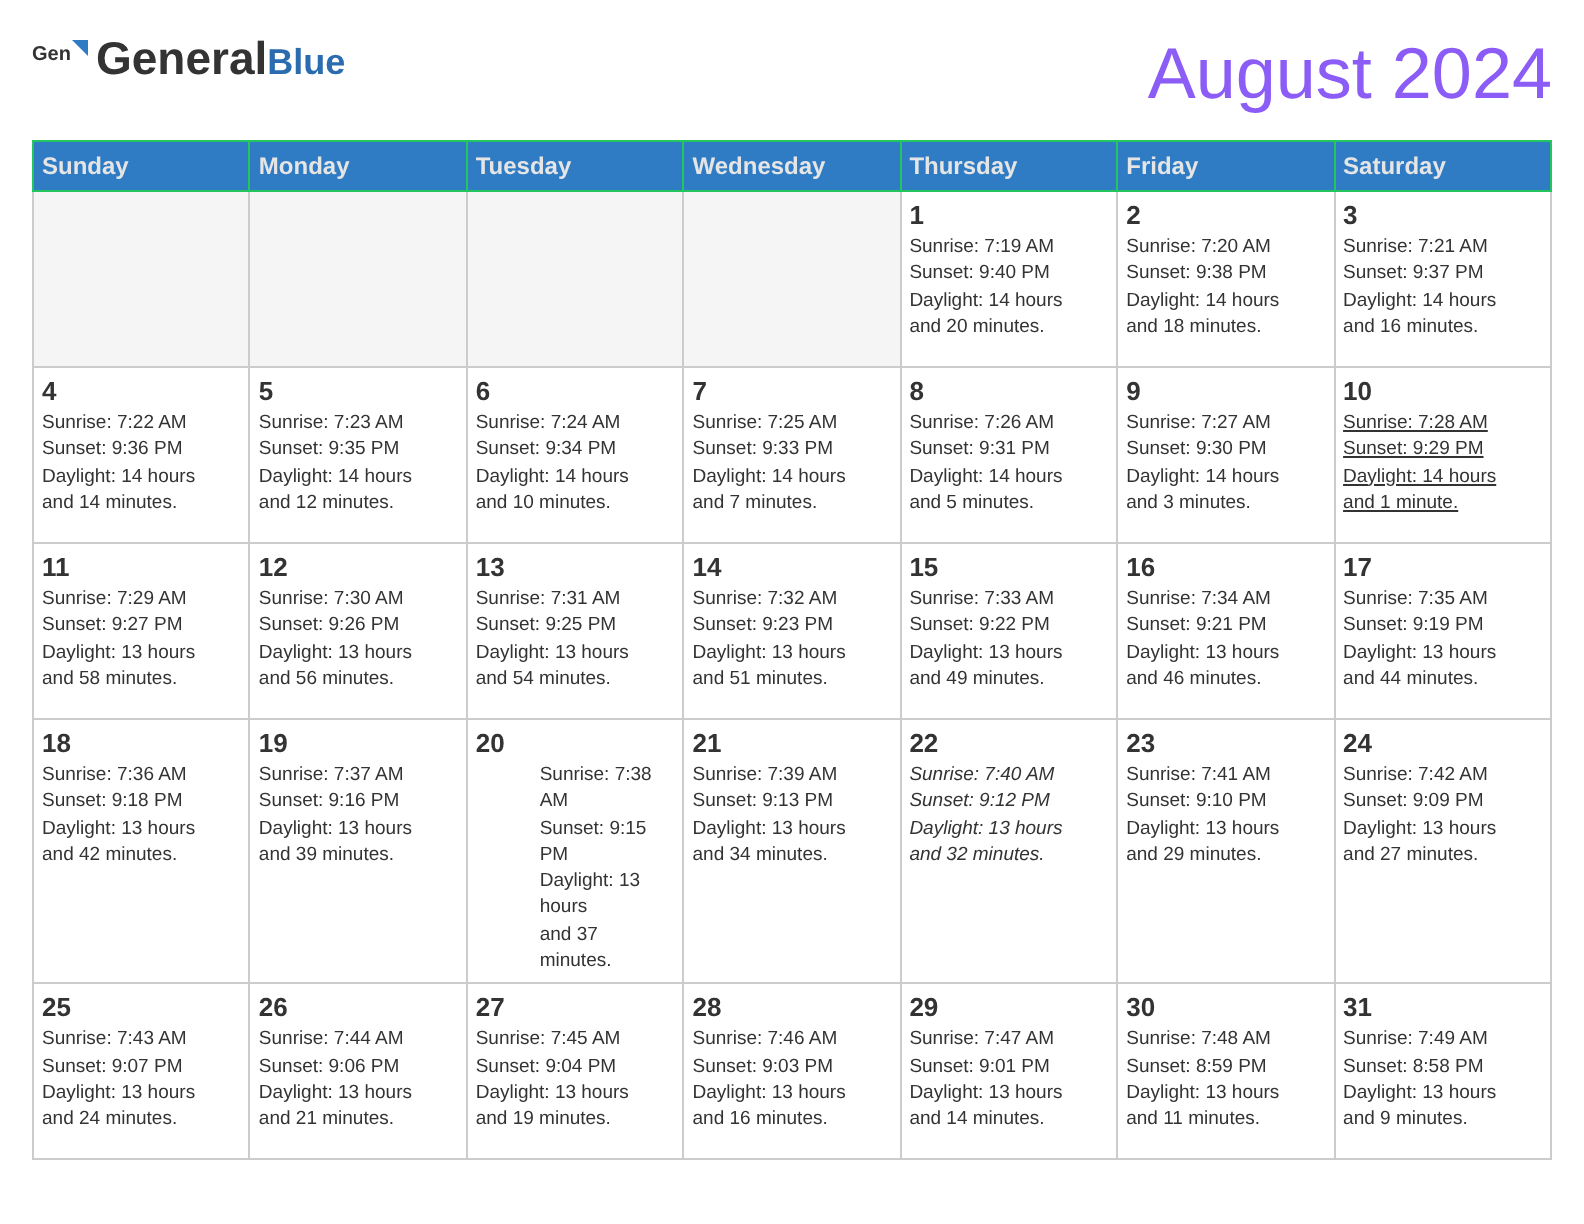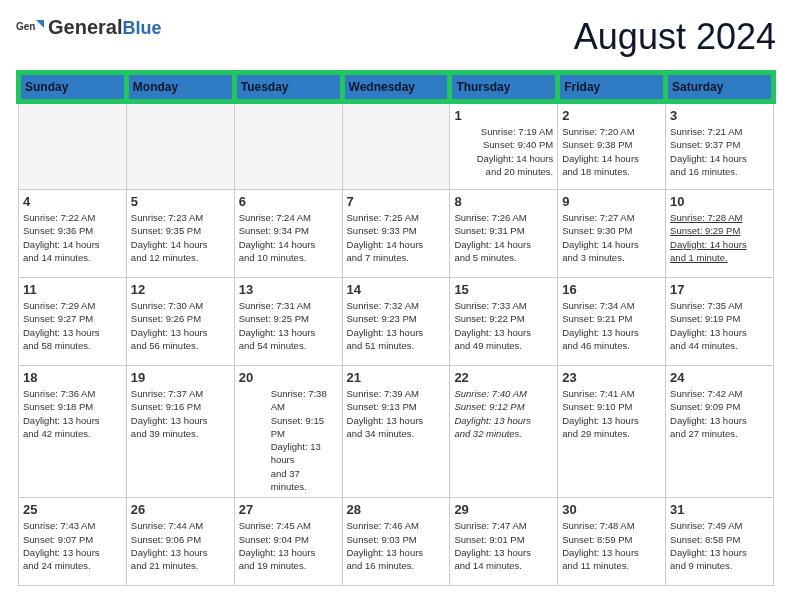--- a/index.html
+++ b/index.html
@@ -14,58 +14,58 @@
       display: flex;
       justify-content: space-between;
       align-items: flex-start;
       margin-bottom: 12px;
     }
     .logo {
       display: flex;
       gap: 4px;
     }
     .logo-text-general {
-      font-size: 20px;
+      font-size: 23px;
       font-weight: bold;
       color: #333;
     }
     .logo-text-blue {
       font-size: 18px;
       font-weight: bold;
       color: #2b6cb0;
     }
     .logo-icon {
       width: 28px;
       height: 28px;
     }
     .title-block {
       text-align: right;
     }
     .month-year {
       font-size: 36px;
       font-weight: normal;
-      color: #0f172a;
+      color: #8b5cf6;
     }
     .location {
       font-size: 14px;
       color: #444;
     }
     table {
       width: 100%;
       border-collapse: collapse;
       table-layout: fixed;
     }
     th {
       background-color: #2f7bc4;
-      color: #0f172a;
+      color: #e5e5e5;
       font-size: 12px;
       font-weight: bold;
       padding: 5px 4px;
       text-align: left;
-      border: 5px solid #22c55e;
+      border: 1px solid #22c55e;
     }
     td {
       border: 1px solid #ccc;
       vertical-align: top;
       padding: 4px;
       font-size: 10px;
       color: #222;
       height: 88px;
       background: #fff;
     }
@@ -115,21 +115,21 @@
       </tr>
   </thead>
   <tbody id="calendar-body">
   <tr>
         <td class="empty"></td>
         <td class="empty"></td>
         <td class="empty"></td>
         <td class="empty"></td>
         <td>
           <div class="day-num">1</div>
-          <div class="day-info" style="white-space: pre-line; text-align: right;">Sunrise: 7:19 AM
+          <div class="day-info" style="white-space: pre-line;">Sunrise: 7:19 AM
 Sunset: 9:40 PM
 Daylight: 14 hours
 and 20 minutes.</div>
         </td>
         <td>
           <div class="day-num">2</div>
           <div class="day-info" style="white-space: pre-line;">Sunrise: 7:20 AM
 Sunset: 9:38 PM
 Daylight: 14 hours
 and 18 minutes.</div>

